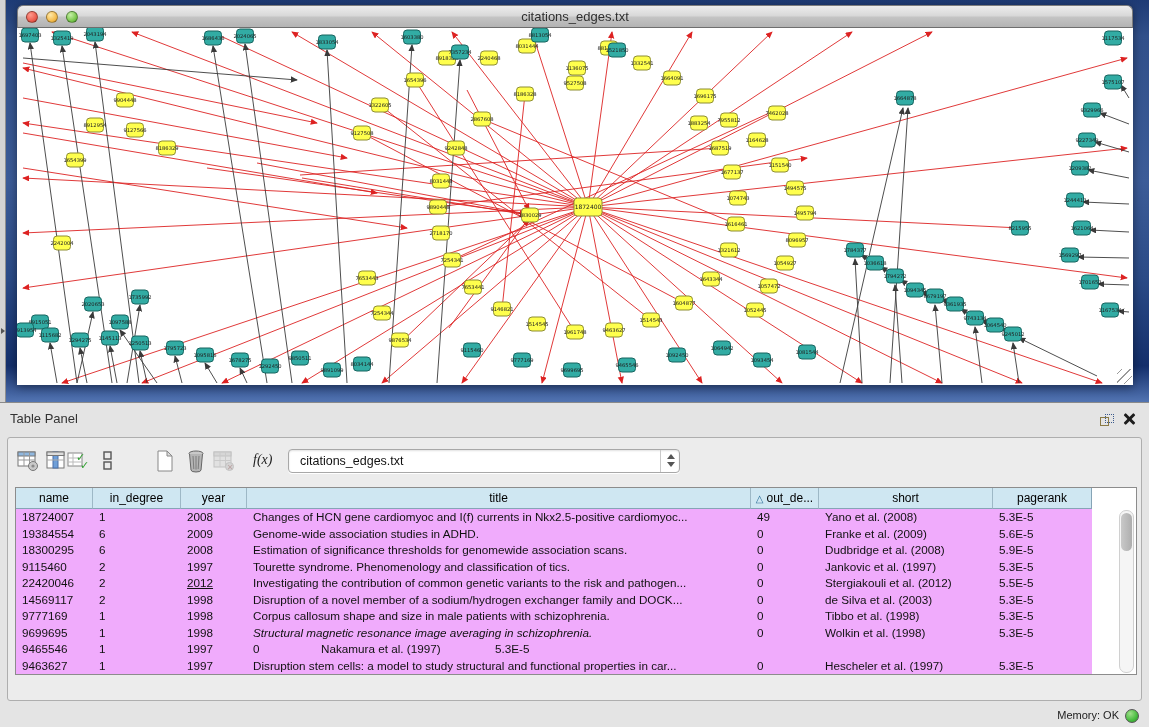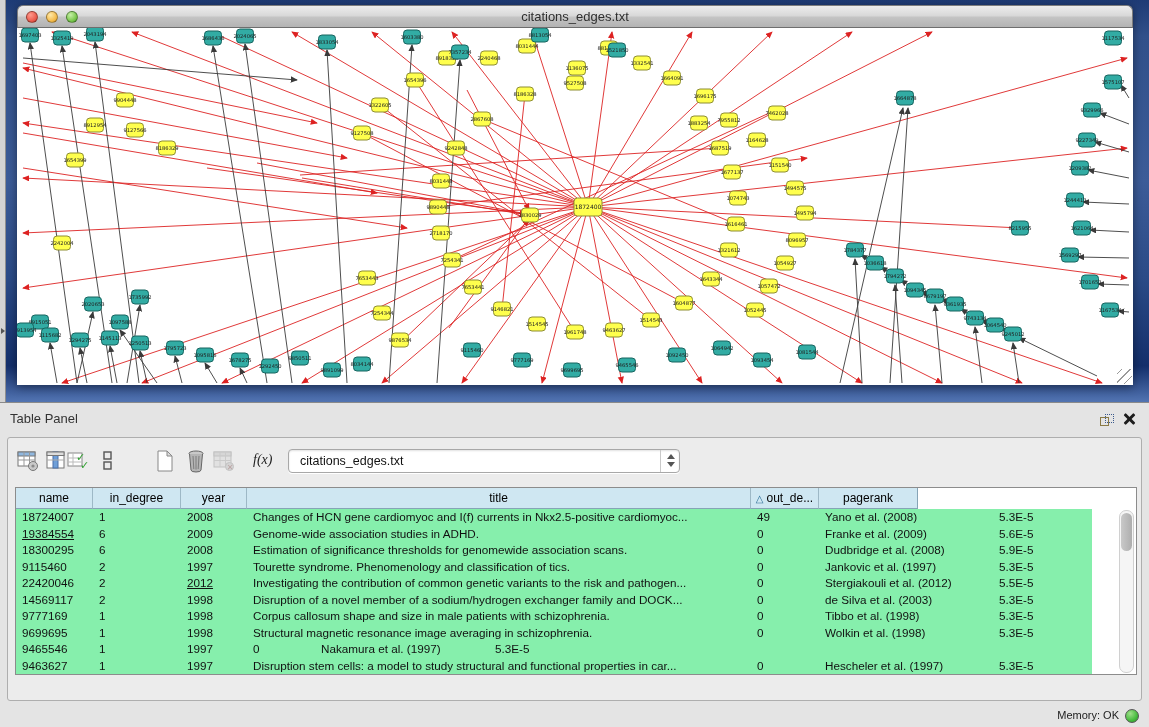--- a/index.html
+++ b/index.html
@@ -55,21 +55,21 @@
   .combo-stepper .dn { top:12px; border-top:5px solid #555; }
 
   
   .tablebox { position:absolute; left:7px; top:49px; width:1122px; height:188px; background:#ffffff; border:1px solid #8c8c8c; }
   .thead { display:flex; height:21px; }
   .hcell { height:21px; background:#cfe7f2; border-right:1px solid #9db8c6; border-bottom:1px solid #86a4b6;
     font-size:12px; line-height:20px; text-align:center; color:#000; overflow:hidden; white-space:nowrap; }
   .hcell:last-child { border-right:1px solid #86a4b6; }
   .sort-glyph { color:#2d6f98; font-size:10px; margin-right:3px; }
   .trows { position:absolute; left:0; top:21px; width:1076px; height:165px; overflow:hidden; }
-  .trow { display:flex; height:16.5px; background:#86efac; }
+  .trow { display:flex; height:16.5px; background:#f0abfc; }
   .tcell { font-size:11.7px; line-height:16.5px; color:#111; padding-left:6px; white-space:nowrap; overflow:hidden; }
   .vscroll { position:absolute; right:2px; top:22px; width:15px; height:163px; background:#f5f5f5; border:1px solid #d0d0d0; border-radius:7px; }
   .vthumb { position:absolute; left:1px; top:2px; width:11px; height:38px; background:linear-gradient(90deg,#c9c9c9,#aeaeae); border-radius:6px; }
 
   
   .tabbar { position:absolute; left:50%; transform:translateX(-50%); top:238px; height:21px; white-space:nowrap; }
   .seg { display:inline-block; height:21px; padding:0 13px; font-size:12.5px; line-height:20px; color:#1d1d1d;
     background:linear-gradient(180deg,#ffffff,#dedede); border:1px solid #979797; border-left:none; }
   .seg.first { border-left:1px solid #979797; border-radius:5px 0 0 5px; }
   .seg.last  { border-radius:0 5px 5px 0; }
@@ -716,34 +716,35 @@
       </div>
     </div>
 
     <div class="tablebox">
       <div class="thead" id="thead">
           <div class="hcell" style="width: 77px;"><span>name</span></div>
           <div class="hcell" style="width: 88px;"><span>in_degree</span></div>
           <div class="hcell" style="width: 66px;"><span>year</span></div>
           <div class="hcell" style="width: 504px;"><span>title</span></div>
           <div class="hcell" style="width: 68px;"><span class="sort-glyph">△</span><span>out_de...</span></div>
+          <div class="hcell" style="width: 174px;"><span>short</span></div>
           <div class="hcell" style="width: 99px;"><span>pagerank</span></div>
         </div>
       <div class="trows" id="trows">
           <div class="trow">
             <div class="tcell" style="width: 77px;">18724007</div>
             <div class="tcell" style="width: 88px;">1</div>
             <div class="tcell" style="width: 66px;">2008</div>
             <div class="tcell" style="width: 504px;">Changes of HCN gene cardiomyoc and I(f) currents in Nkx2.5-positive cardiomyoc...</div>
             <div class="tcell" style="width: 68px;">49</div>
             <div class="tcell" style="width: 174px;">Yano et al. (2008)</div>
             <div class="tcell" style="width: 99px;">5.3E-5</div>
           </div>
           <div class="trow">
-            <div class="tcell" style="width: 77px; text-decoration: underline;">19384554</div>
+            <div class="tcell" style="width: 77px;">19384554</div>
             <div class="tcell" style="width: 88px;">6</div>
             <div class="tcell" style="width: 66px;">2009</div>
             <div class="tcell" style="width: 504px;">Genome-wide association studies in ADHD.</div>
             <div class="tcell" style="width: 68px;">0</div>
             <div class="tcell" style="width: 174px;">Franke et al. (2009)</div>
             <div class="tcell" style="width: 99px;">5.6E-5</div>
           </div>
           <div class="trow">
             <div class="tcell" style="width: 77px;">18300295</div>
             <div class="tcell" style="width: 88px;">6</div>
@@ -786,21 +787,21 @@
             <div class="tcell" style="width: 66px;">1998</div>
             <div class="tcell" style="width: 504px;">Corpus callosum shape and size in male patients with schizophrenia.</div>
             <div class="tcell" style="width: 68px;">0</div>
             <div class="tcell" style="width: 174px;">Tibbo et al. (1998)</div>
             <div class="tcell" style="width: 99px;">5.3E-5</div>
           </div>
           <div class="trow">
             <div class="tcell" style="width: 77px;">9699695</div>
             <div class="tcell" style="width: 88px;">1</div>
             <div class="tcell" style="width: 66px;">1998</div>
-            <div class="tcell" style="width: 504px;">Structural magnetic resonance image averaging in schizophrenia.</div>
+            <div class="tcell" style="width: 504px; font-style: italic;">Structural magnetic resonance image averaging in schizophrenia.</div>
             <div class="tcell" style="width: 68px;">0</div>
             <div class="tcell" style="width: 174px;">Wolkin et al. (1998)</div>
             <div class="tcell" style="width: 99px;">5.3E-5</div>
           </div>
           <div class="trow">
             <div class="tcell" style="width: 77px;">9465546</div>
             <div class="tcell" style="width: 88px;">1</div>
             <div class="tcell" style="width: 66px;">1997</div>
             <div class="tcell" style="width: 68px;">0</div>
             <div class="tcell" style="width: 174px;">Nakamura et al. (1997)</div>

